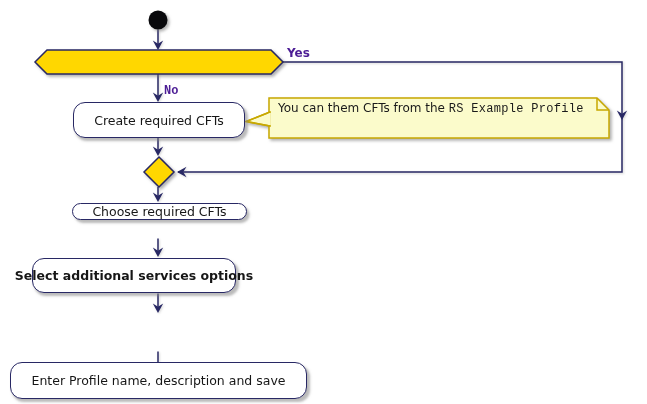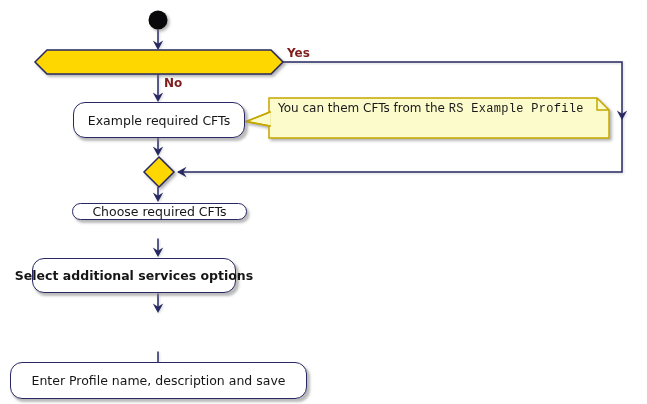--- a/index.html
+++ b/index.html
@@ -30,23 +30,23 @@
   #act-enter  { left:10px;  top:314px; width:297px; height:37px;margin-top:48px; }
 
   
   .decision-label {
     position:absolute; left:40px; top:50px; width:243px; height:23px;
     display:flex; align-items:center; justify-content:center;
     font-size:13px; font-style:italic; color:#13133f; white-space:nowrap;
   }
 
   
-  .edge-label { position:absolute; font-size:12px; font-weight:bold; color:#7f1d1d; white-space:nowrap; }
+  .edge-label { position:absolute; font-size:12px; font-weight:bold; color:#4c1d95; white-space:nowrap; }
   #label-yes { left:287px; top:46px; }
-  #label-no  { left:164px; top:76px; }
+  #label-no  { left:164px; top:84px;font-family:Liberation Mono, monospace; }
 
   
   .note-text {
     position:absolute; left:278px; top:101px; width:330px;
     font-size:12px; line-height:15.5px; color:#1a1a1a; white-space:nowrap;
   }
   .mono { font-family:Liberation Mono, monospace; letter-spacing:0.3px; }
 </style>
 </head>
 <body>
@@ -99,21 +99,21 @@
     <g class="sh">
       <circle cx="158" cy="384.5" r="9.3" fill="#ffffff" stroke="#0b0b14" stroke-width="2"></circle>
       <circle cx="158" cy="384.5" r="5.2" fill="#09090c"></circle>
     </g>
   </svg>
 
 
   <div class="edge-label" id="label-yes">Yes</div>
   <div class="edge-label" id="label-no">No</div>
 
-  <div class="activity" id="act-create">Example required CFTs</div>
+  <div class="activity" id="act-create">Create required CFTs</div>
   <div class="activity" id="act-choose">Choose required CFTs</div>
   <div class="activity" id="act-select">Select additional services options</div>
   <div class="activity" id="act-enter">Enter Profile name, description and save</div>
 
   <div class="note-text">
     <div><span>You can them CFTs from the </span><span class="mono">RS Example Profile</span></div>
   </div>
 
 </div>
 

